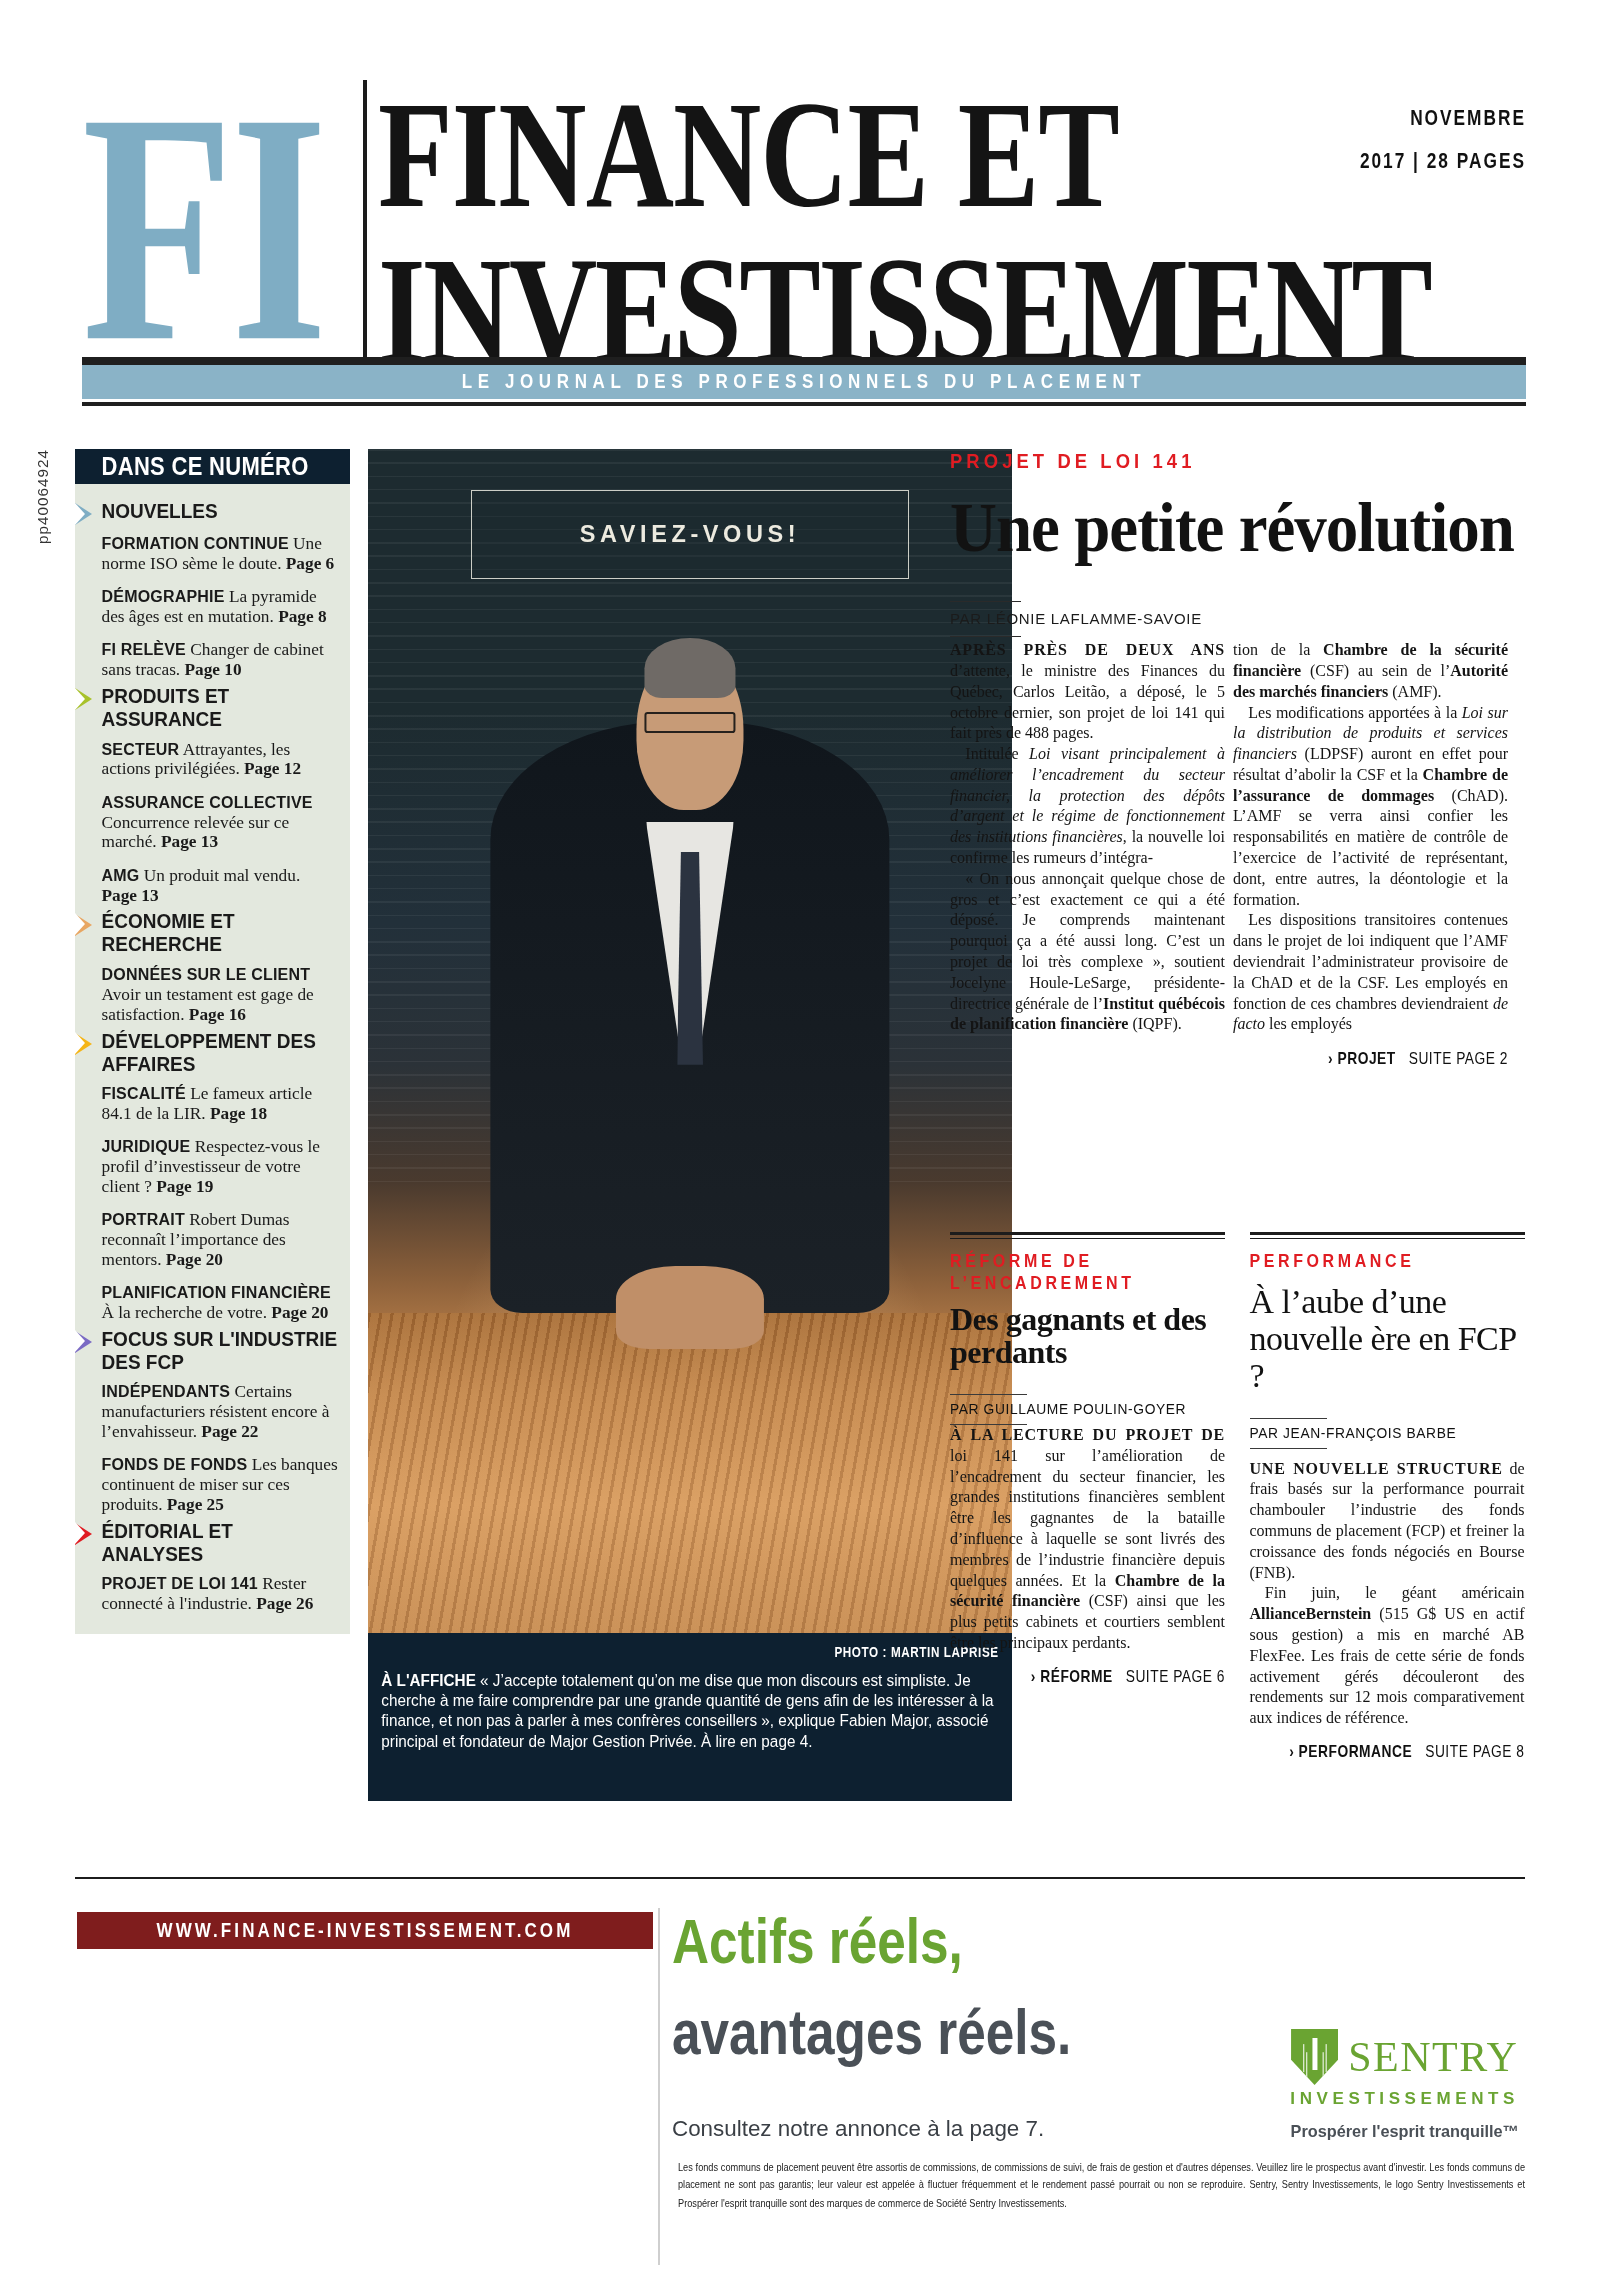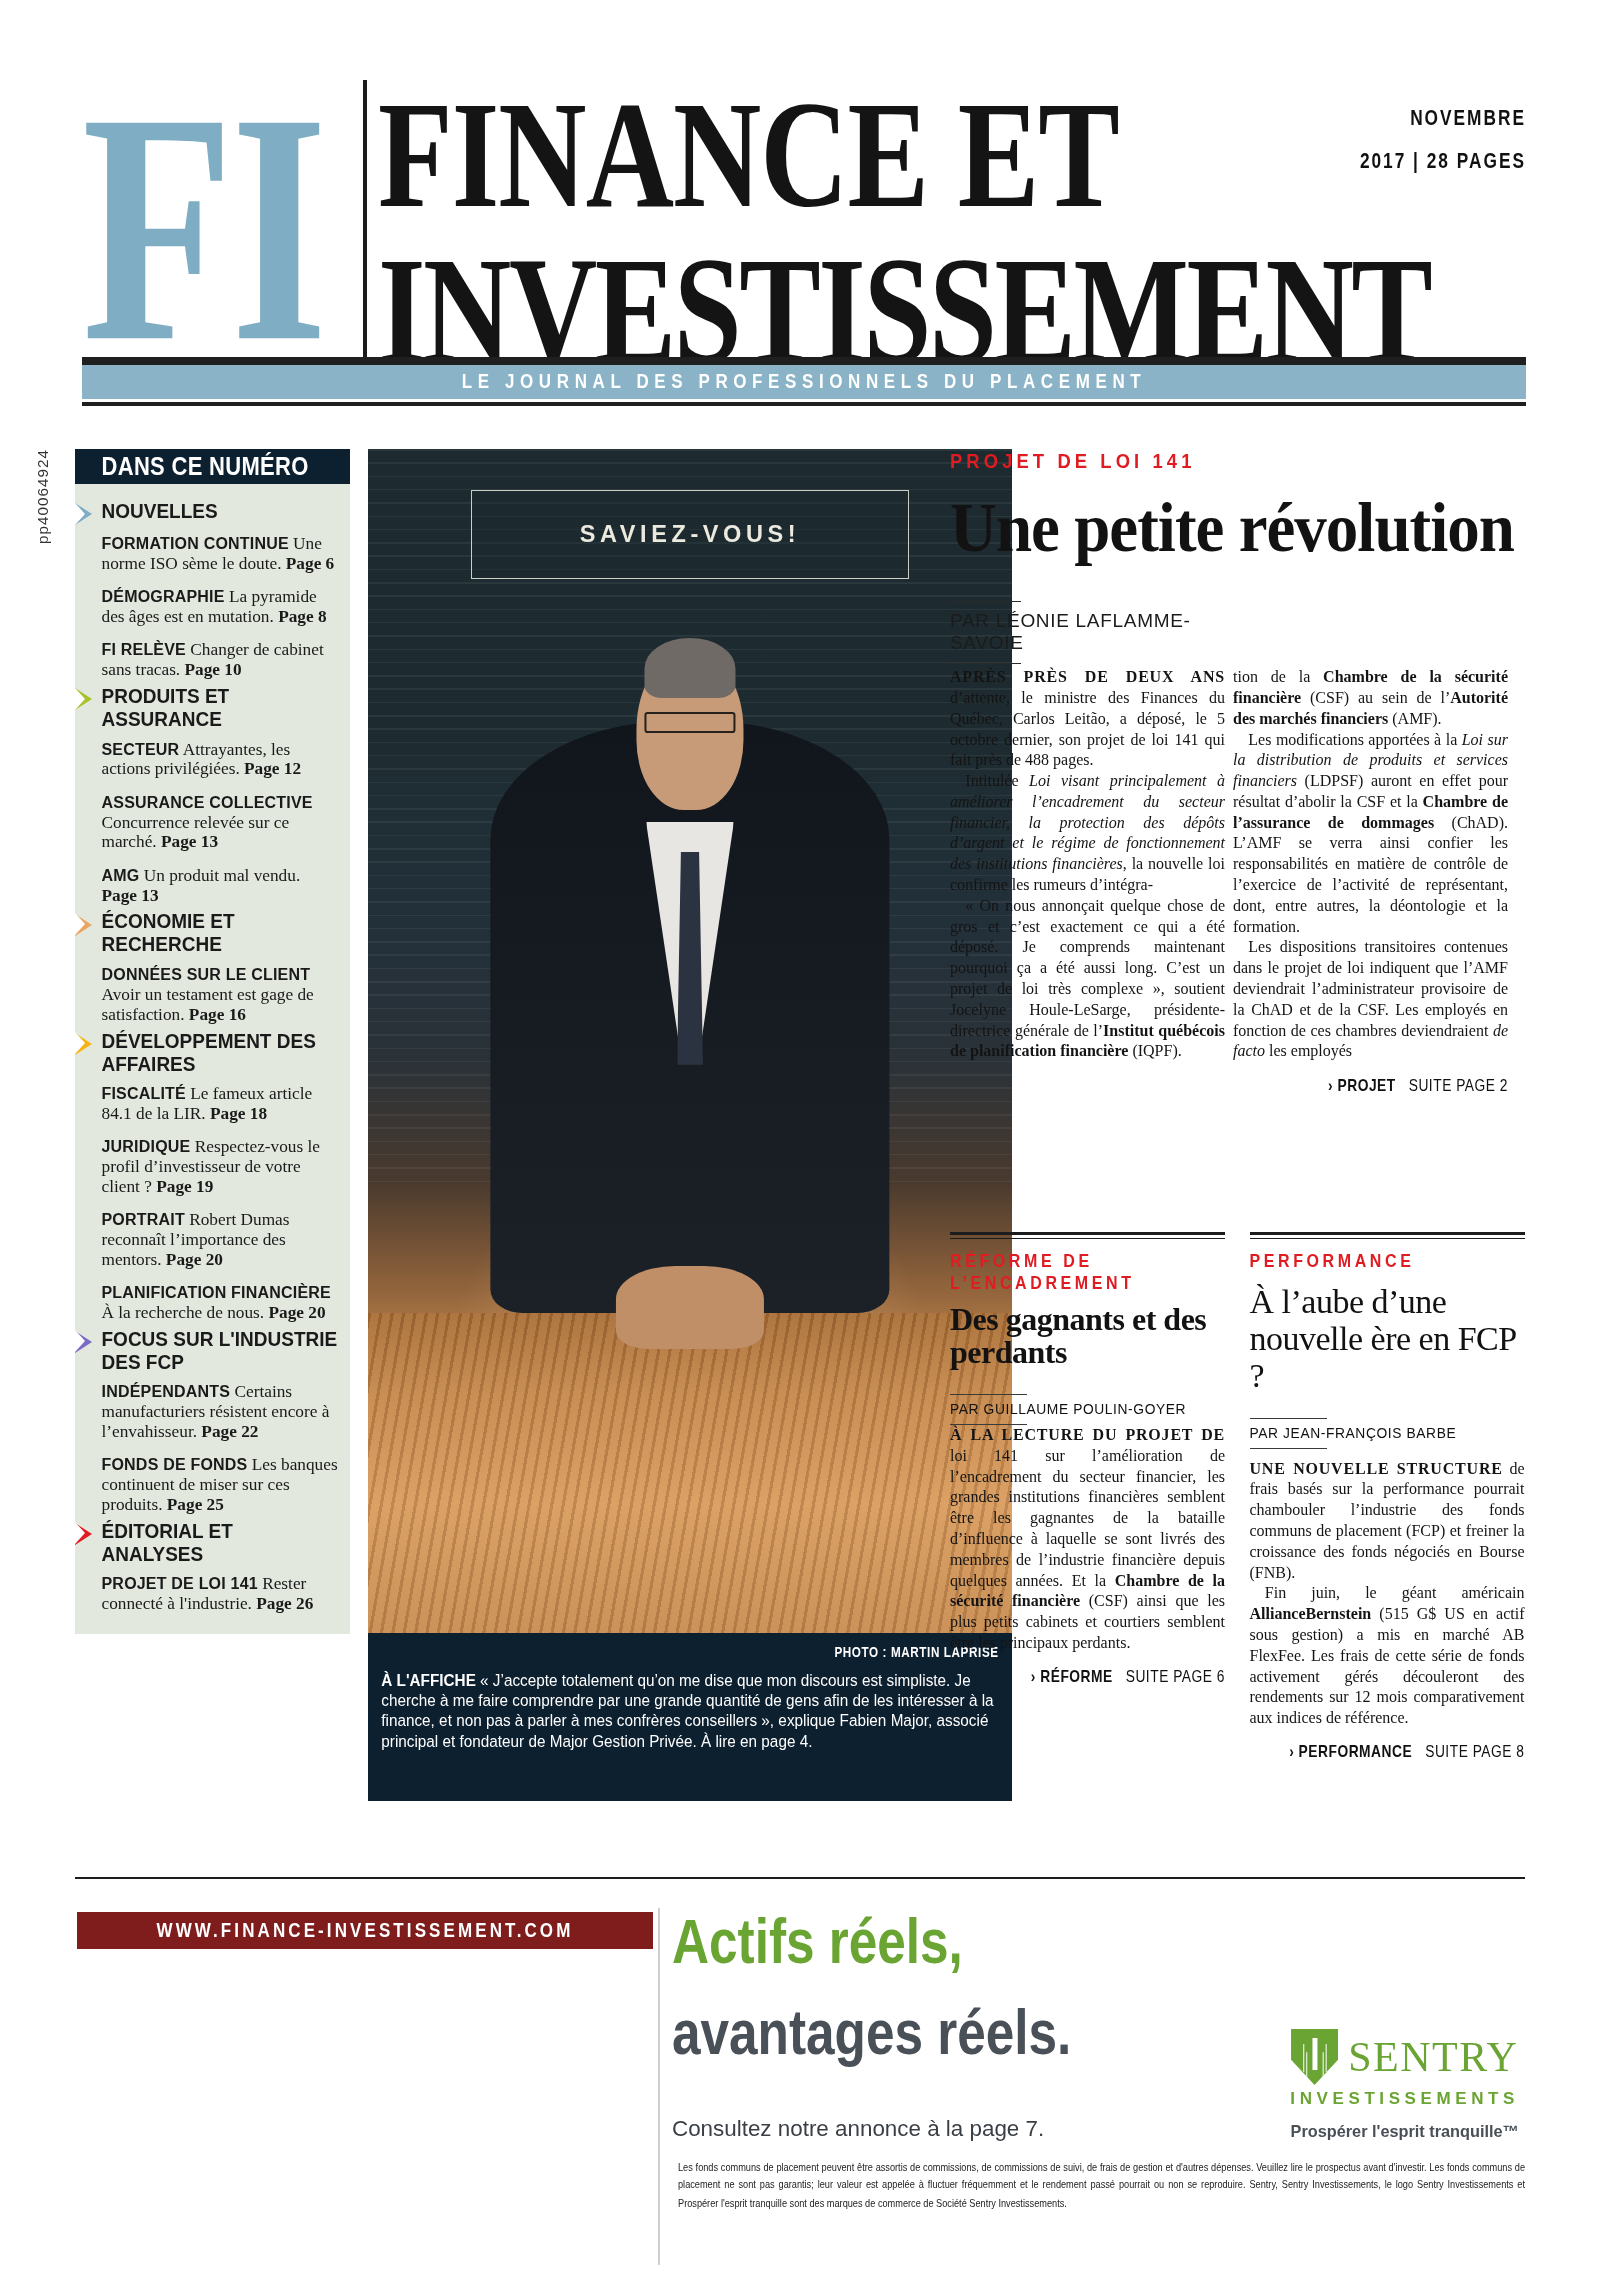--- a/index.html
+++ b/index.html
@@ -205,21 +205,21 @@
   .hl-main {
     font-family: "Liberation Serif", serif; font-weight: bold;
     font-size: 65px; line-height: 1.05; color: #121212;
     letter-spacing: -1px; margin-top: 21.4px;
     transform: scaleY(1.06); transform-origin: left top;
   }
   .byline-wrap { margin-top: 40px; width: 263px; }
   .byline-rule { height: 1.5px; background: #2a2a2a; width: 71px; }
   .byline {
     font-family: "Liberation Sans", sans-serif;
-    font-size: 19px; letter-spacing: 0.7px; color: #1b1b1b;
+    font-size: 15px; letter-spacing: 0.7px; color: #1b1b1b;
     padding: 8.2px 0 8.2px 0;
   }
   .cols2 { display: flex; gap: 8px; margin-top: 3.1px; }
   .col { width: 275px; }
   .body-txt {
     font-family: "Liberation Serif", serif; font-size: 16px;
     line-height: 1.30; text-align: justify; color: #141414;
     hyphens: auto;
   }
   .body-txt p { text-indent: 15.3px; }
@@ -374,21 +374,21 @@
           <div class="sb-sec-title">ÉCONOMIE ET RECHERCHE</div>
         </div>
         <div class="sb-item"><b>DONNÉES SUR LE CLIENT</b><span> Avoir un testament est gage de satisfaction. </span><span class="pg">Page 16</span></div>
         <div class="sb-sec">
           <div class="sb-arrow" style="border-left-color: rgb(245, 181, 23);"></div>
           <div class="sb-sec-title">DÉVELOPPEMENT DES AFFAIRES</div>
         </div>
         <div class="sb-item"><b>FISCALITÉ</b><span> Le fameux article 84.1 de la LIR. </span><span class="pg">Page 18</span></div>
         <div class="sb-item"><b>JURIDIQUE</b><span> Respectez-vous le profil d’investisseur de votre client ? </span><span class="pg">Page 19</span></div>
         <div class="sb-item"><b>PORTRAIT</b><span> Robert Dumas reconnaît l’importance des mentors. </span><span class="pg">Page 20</span></div>
-        <div class="sb-item"><b>PLANIFICATION FINANCIÈRE</b><span> À la recherche de nous. </span><span class="pg">Page 20</span></div>
+        <div class="sb-item"><b>PLANIFICATION FINANCIÈRE</b><span> À la recherche de votre. </span><span class="pg">Page 20</span></div>
         <div class="sb-sec">
           <div class="sb-arrow" style="border-left-color: rgb(123, 107, 196);"></div>
           <div class="sb-sec-title">FOCUS SUR L'INDUSTRIE DES FCP</div>
         </div>
         <div class="sb-item"><b>INDÉPENDANTS</b><span> Certains manufacturiers résistent encore à l’envahisseur. </span><span class="pg">Page 22</span></div>
         <div class="sb-item"><b>FONDS DE FONDS</b><span> Les banques continuent de miser sur ces produits. </span><span class="pg">Page 25</span></div>
         <div class="sb-sec">
           <div class="sb-arrow" style="border-left-color: rgb(224, 28, 34);"></div>
           <div class="sb-sec-title">ÉDITORIAL ET ANALYSES</div>
         </div>

